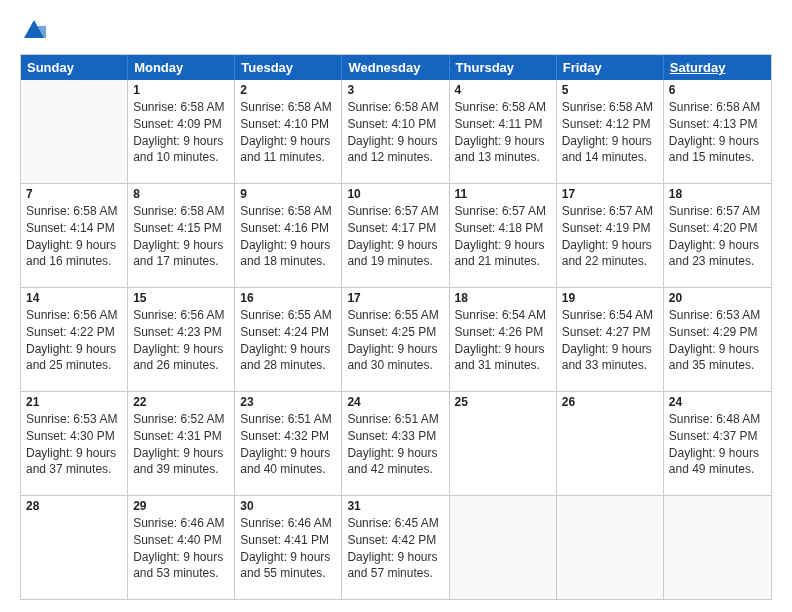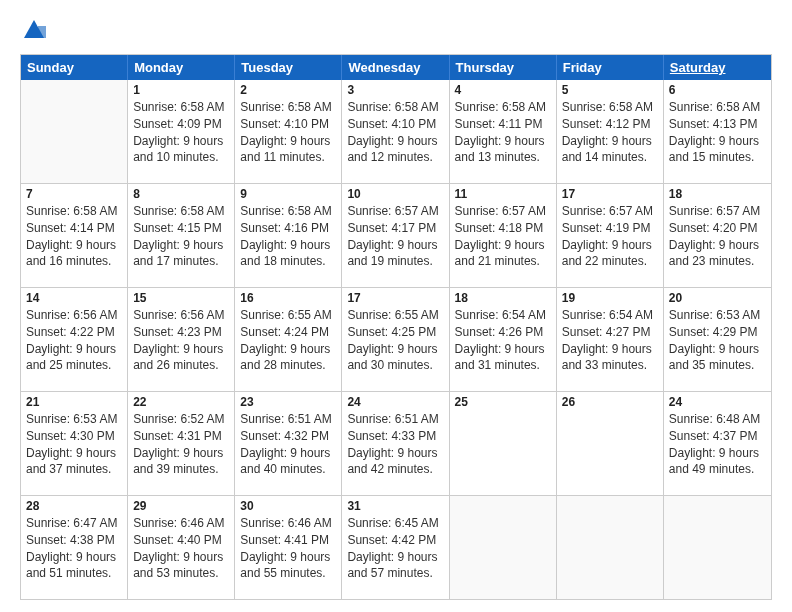--- a/index.html
+++ b/index.html
@@ -249,21 +249,20 @@
             <div class="day-num">26</div>
           </div>
           <div class="cal-cell">
             <div class="day-num">24</div>
             <div class="day-info">Sunrise: 6:48 AM<br>Sunset: 4:37 PM<br>Daylight: 9 hours and 49 minutes.</div>
           </div>
         </div>
         <div class="cal-row">
           <div class="cal-cell">
             <div class="day-num">28</div>
-            <div class="day-info">Sunrise: 6:47 AM<br>Sunset: 4:38 PM<br>Daylight: 9 hours and 51 minutes.</div>
           </div>
           <div class="cal-cell">
             <div class="day-num">29</div>
             <div class="day-info">Sunrise: 6:46 AM<br>Sunset: 4:40 PM<br>Daylight: 9 hours and 53 minutes.</div>
           </div>
           <div class="cal-cell">
             <div class="day-num">30</div>
             <div class="day-info">Sunrise: 6:46 AM<br>Sunset: 4:41 PM<br>Daylight: 9 hours and 55 minutes.</div>
           </div>
           <div class="cal-cell">

